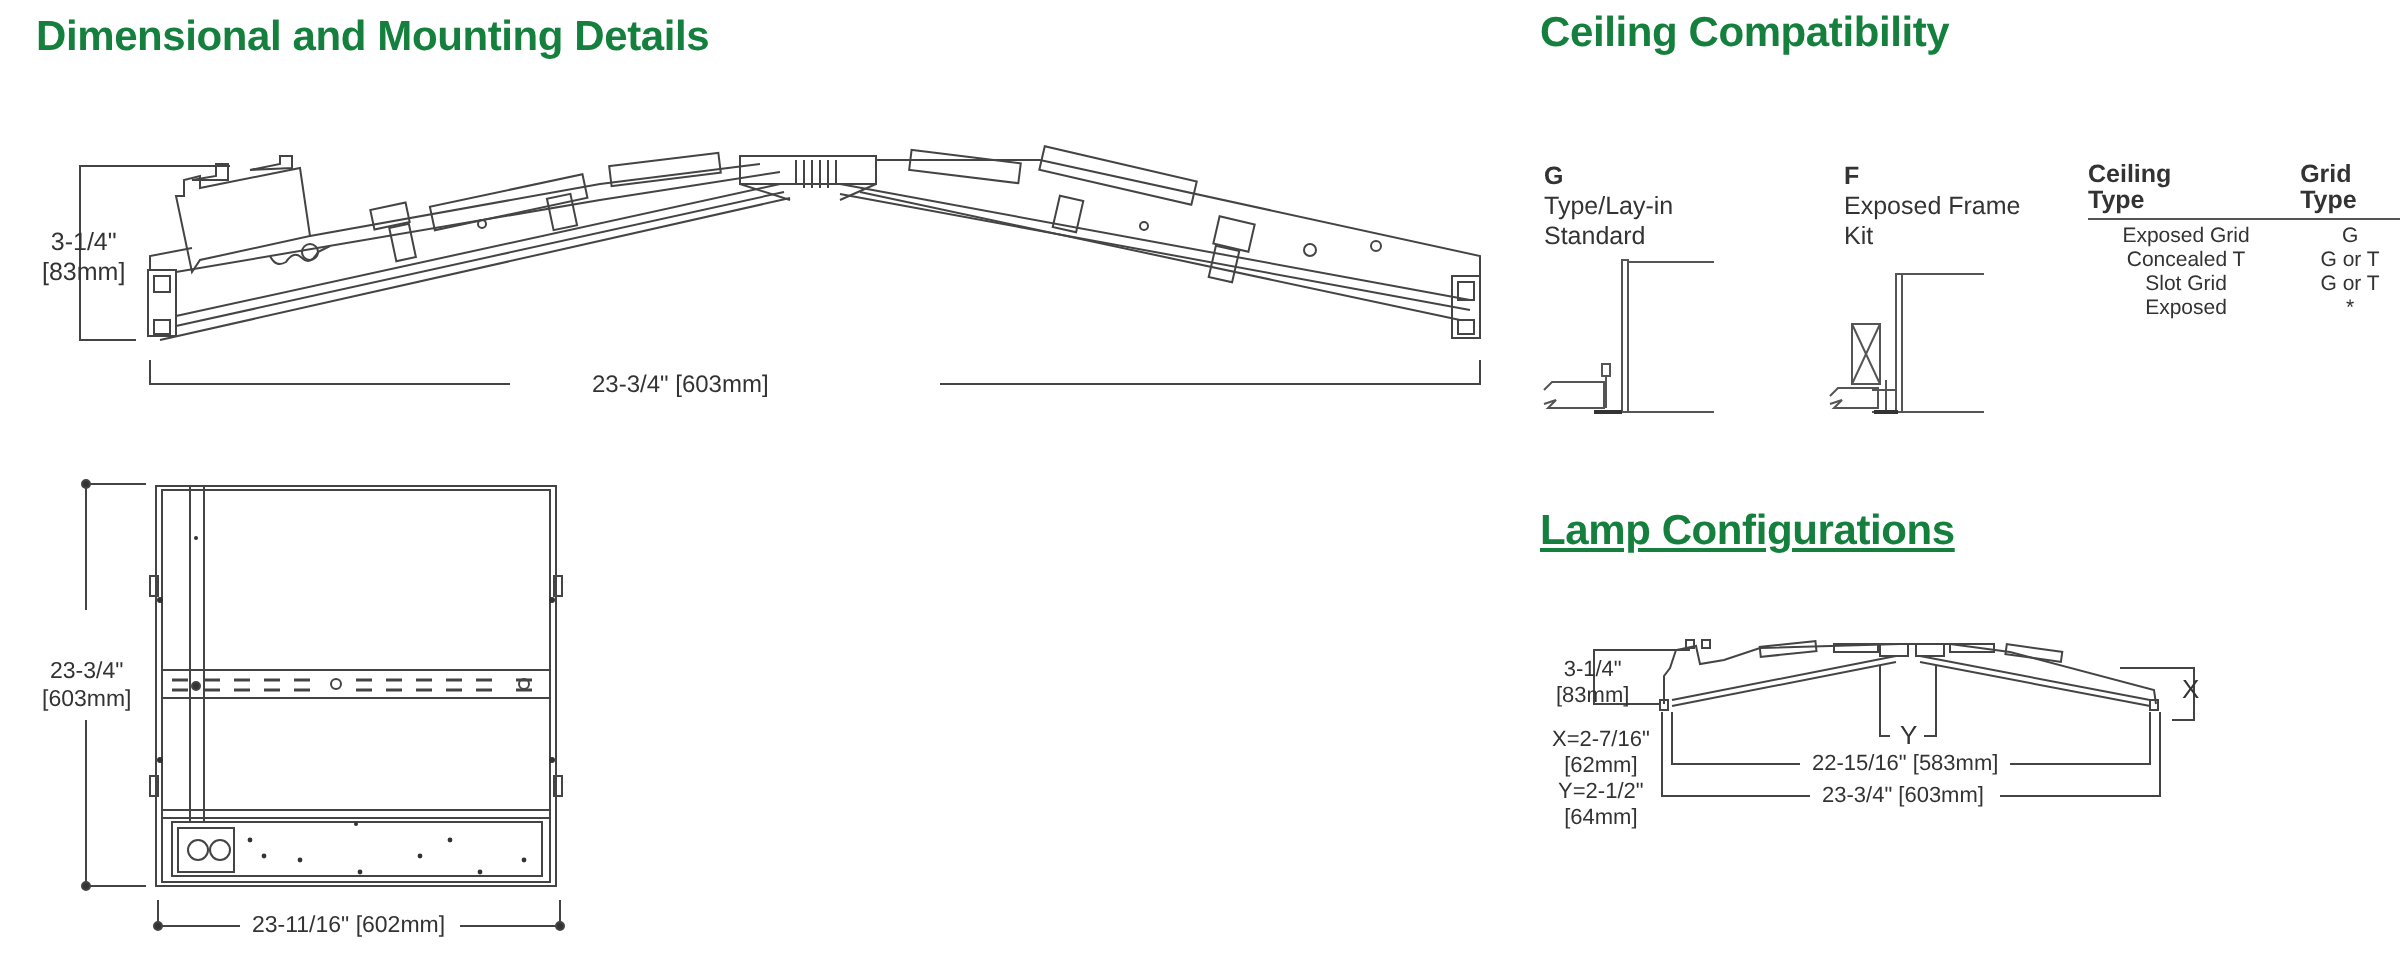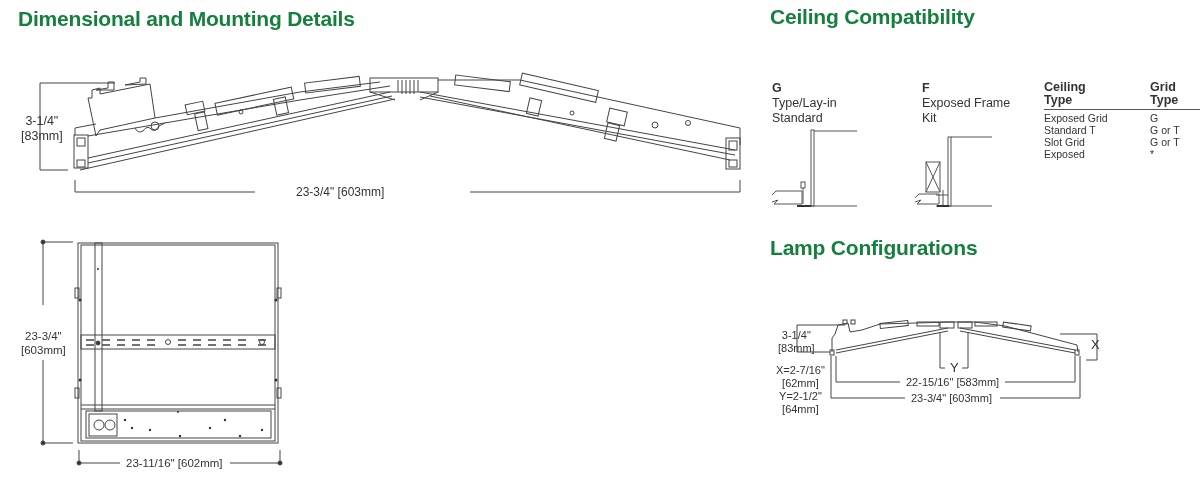--- a/index.html
+++ b/index.html
@@ -3,29 +3,29 @@
 <meta charset="utf-8">
 <style>
   html, body { margin:0; padding:0; background:#ffffff; }
   body { width:1200px; height:488px; position:relative; overflow:hidden; font-family:"Liberation Sans", sans-serif; color:#333; }
   .h { position:absolute; color:#15803d; font-weight:bold; font-size:21px; letter-spacing:-0.2px; white-space:nowrap; margin:0; font-family:"Liberation Sans", sans-serif; }
   .dim { position:absolute; font-size:11.5px; color:#333; white-space:nowrap; line-height:13px; }
   .lbl { position:absolute; font-size:12.5px; color:#333; line-height:15px; white-space:nowrap; }
   svg { position:absolute; left:0; top:0; overflow:visible; }
   .ct-table { position:absolute; left:1044px; top:81px; width:156px; border-collapse:collapse; font-size:10.5px; color:#333; }
   .ct-table th { text-align:left; font-weight:bold; font-size:12.5px; line-height:13px; padding:0 0 2px 0; border-bottom:1px solid #555; vertical-align:bottom; }
-  .ct-table td { padding:0; line-height:12px; vertical-align:top; }
+  .ct-table td { padding:0; line-height:12px; vertical-align:top;text-align:center; }
   .ct-table .c2 { padding-left:8px; }
 </style>
 </head>
 <body>
 
 <h1 class="h" style="left:18px; top:7px;">Dimensional and Mounting Details</h1>
 <h2 class="h" style="left:770px; top:5px;">Ceiling Compatibility</h2>
-<h2 class="h" style="left:770px; top:236px;">Lamp Configurations</h2>
+<h2 class="h" style="left:770px; top:254px;text-decoration:underline;">Lamp Configurations</h2>
 
 <svg width="1200" height="488">
   <g fill="none" stroke="#444" stroke-width="1">
 
     <polyline points="115,83 40,83 40,170 68,170"></polyline>
 
     <polyline points="75,180 75,192 255,192"></polyline>
     <polyline points="470,192 740,192 740,180"></polyline>
 
     <rect x="74" y="135" width="14" height="33"></rect>
@@ -198,21 +198,21 @@
           <div>Type</div>
         </th>
     </tr>
   </thead>
   <tbody>
     <tr>
         <td style="padding-top:2px;">Exposed Grid</td>
         <td class="c2" style="padding-top:2px;">G</td>
       </tr>
     <tr>
-        <td>Standard T</td>
+        <td>Concealed T</td>
         <td class="c2">G or T</td>
       </tr>
     <tr>
         <td>Slot Grid</td>
         <td class="c2">G or T</td>
       </tr>
     <tr>
         <td>Exposed</td>
         <td class="c2">*</td>
       </tr>

